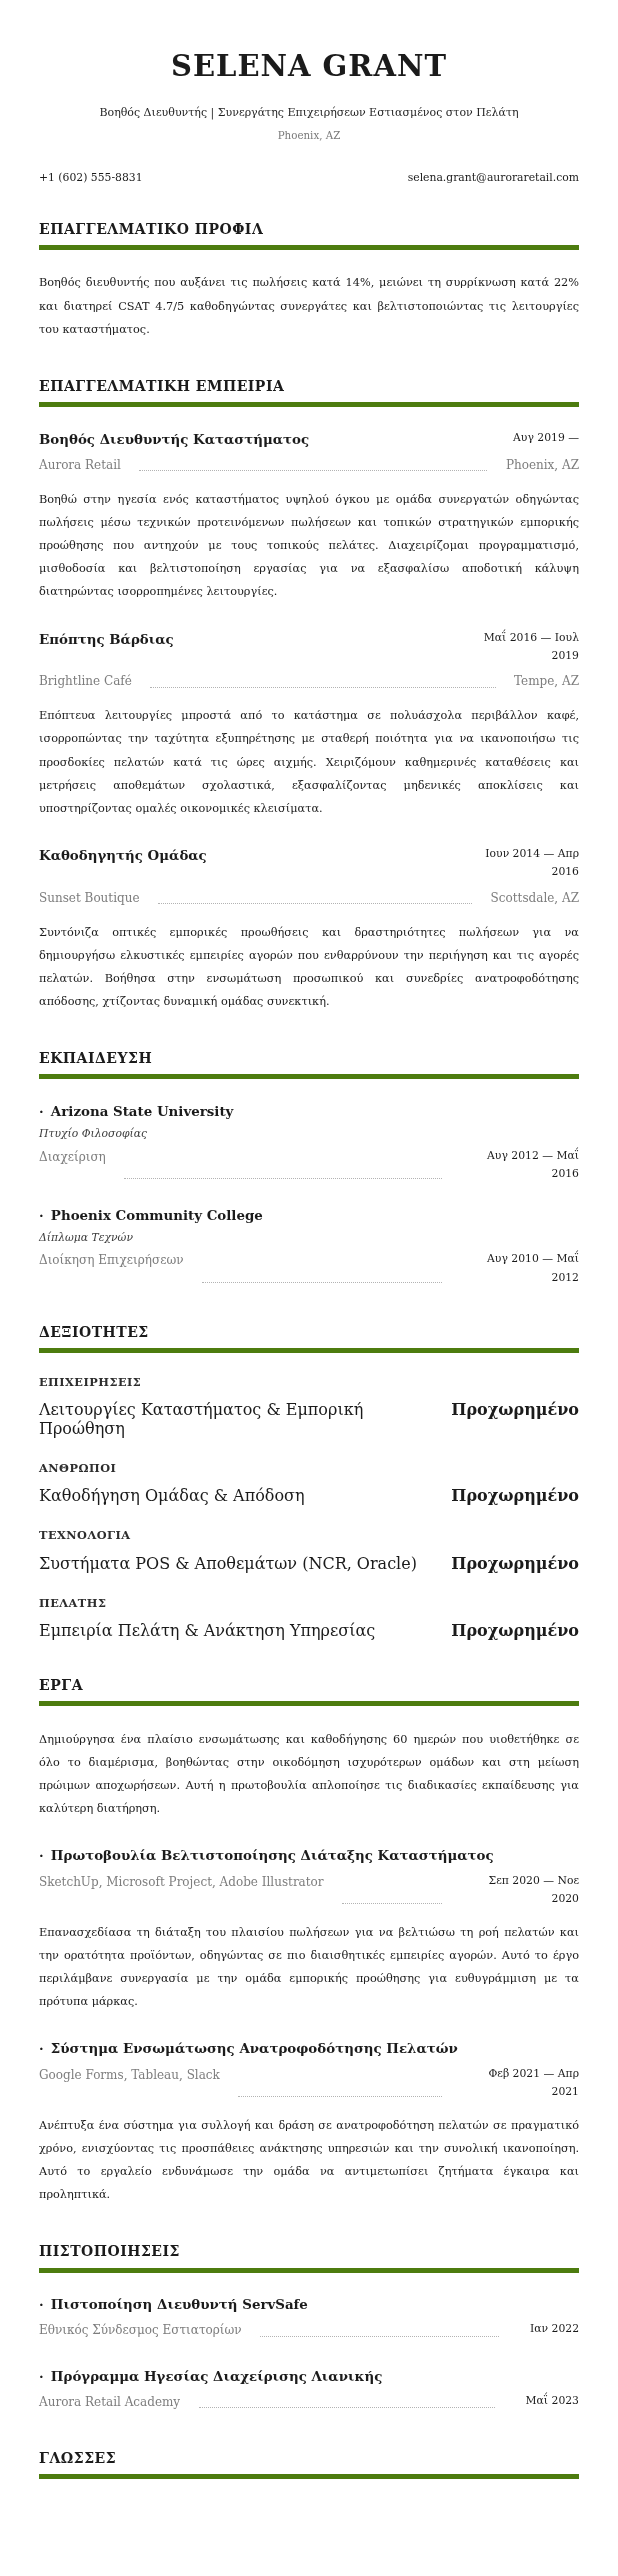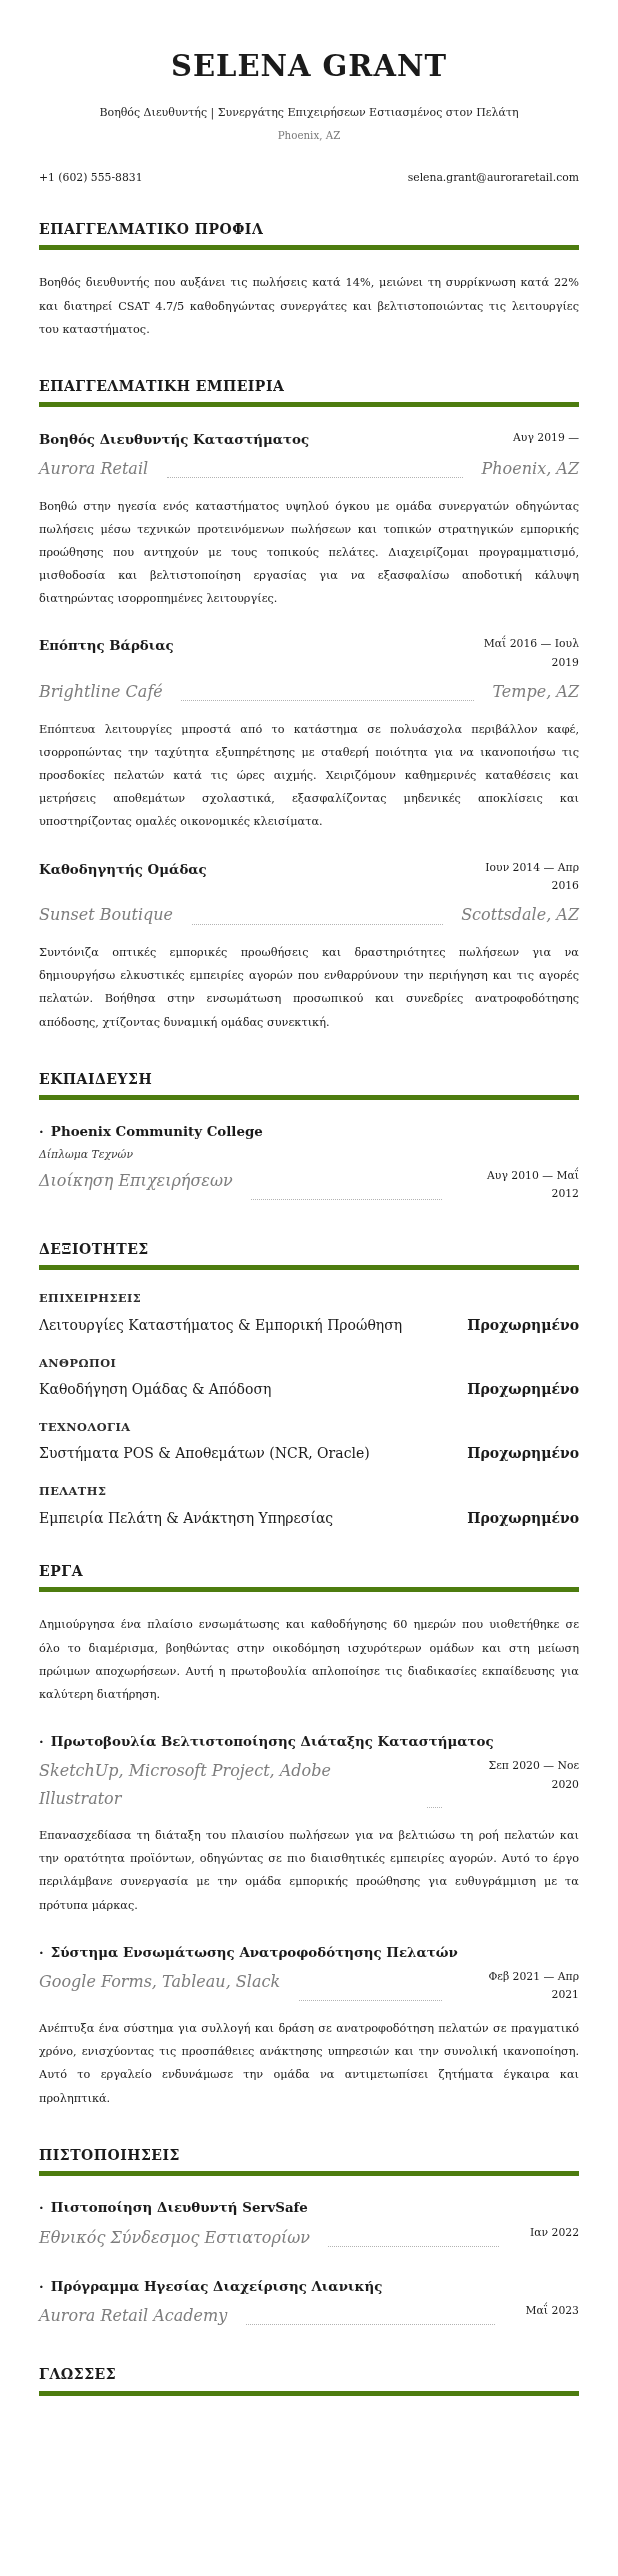--- a/index.html
+++ b/index.html
@@ -84,35 +84,35 @@
   }
   .meta { margin-top:6.2px; }
   .leader {
     flex:1 1 auto;
     align-self:flex-end;
     border-bottom:1px dotted #b3b3b3;
     margin:0 18.5px 4.1px 18.5px;
     min-width:15.5px;
     height:0;
   }
-  .ital-gray { font-style:italic; color:#7d7d7d; font-size:16px; line-height:1.7; }
+  .ital-gray { color:#7d7d7d; font-size:12px; line-height:1.7; }
   .degree { font-style:italic; color:#3c3c3c; font-size:10.8px; margin-top:6.2px; }
   .entry p.para { margin-top:12.4px; }
   .edu { margin-bottom:21.6px; }
 
   
   .skill-group { margin-bottom:23px; }
   .skill-cat {
     font-size:11.3px;
     font-weight:700;
     letter-spacing:0.5px;
     color:#2d2d2d;
     margin:0 0 11.3px 0;
   }
-  .srow { display:flex; justify-content:space-between; font-size:14px;text-align:center; }
+  .srow { display:flex; justify-content:space-between; font-size:16px; }
   .slevel { font-weight:700; margin-left:26px; flex-shrink:0; }
 </style>
 </head>
 <body>
 
 <div class="page">
 
   <header>
     <h1 class="name">SELENA GRANT</h1>
     <div class="subtitle">Βοηθός Διευθυντής | Συνεργάτης Επιχειρήσεων Εστιασμένος στον Πελάτη</div>
@@ -172,20 +172,31 @@
           </div>
           <p class="para">Συντόνιζα οπτικές εμπορικές προωθήσεις και δραστηριότητες πωλήσεων για να δημιουργήσω ελκυστικές εμπειρίες αγορών που ενθαρρύνουν την περιήγηση και τις αγορές πελατών. Βοήθησα στην ενσωμάτωση προσωπικού και συνεδρίες ανατροφοδότησης απόδοσης, χτίζοντας δυναμική ομάδας συνεκτική.</p>
         </div>
       </div>
   </section>
 
   <section>
     <h2 class="section-title">ΕΚΠΑΙΔΕΥΣΗ</h2>
     <div class="section-body">
 
+        <div class="entry edu">
+          <div class="erow">
+            <h3 class="etitle"><span class="bullet">·</span><span>Arizona State University</span></h3>
+          </div>
+          <div class="degree">Πτυχίο Φιλοσοφίας</div>
+          <div class="erow meta">
+            <span class="ital-gray">Διαχείριση</span>
+            <span class="leader"></span>
+            <span class="edate">Αυγ 2012 — Μαΐ 2016</span>
+          </div>
+        </div>
 
         <div class="entry edu">
           <div class="erow">
             <h3 class="etitle"><span class="bullet">·</span><span>Phoenix Community College</span></h3>
           </div>
           <div class="degree">Δίπλωμα Τεχνών</div>
           <div class="erow meta">
             <span class="ital-gray">Διοίκηση Επιχειρήσεων</span>
             <span class="leader"></span>
             <span class="edate">Αυγ 2010 — Μαΐ 2012</span>

